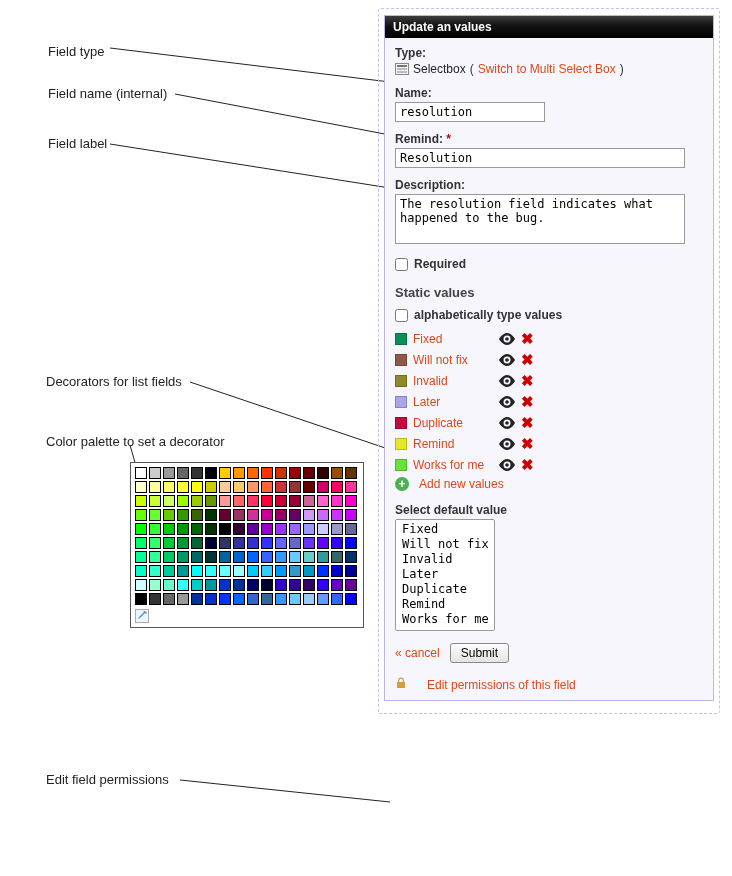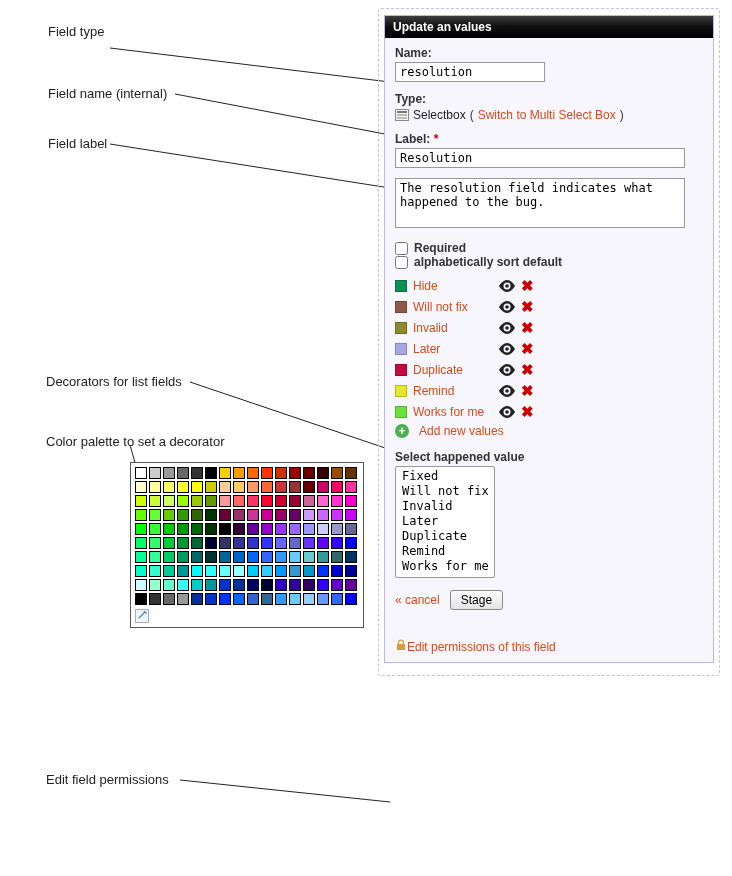--- a/index.html
+++ b/index.html
@@ -134,21 +134,21 @@
   .action-row{margin-top:12px;display:flex;align-items:center;gap:10px;}
   .cancel-link{color:var(--orange);}
   .submit-btn{
     padding:2px 10px;
     border:1px solid #888;
     border-radius:3px;
     background:linear-gradient(#fdfdfd,#e4e4e4);
     font-size:12px;
   }
 
-  .perm-row{margin-top:29px;display:flex;align-items:center;gap:0;}
+  .perm-row{margin-top:14px;display:flex;align-items:center;gap:20px;}
   .perm-row .lock-icon{color:#d0a040;}
   .perm-row a{color:var(--orange);}
 
   a{text-decoration:none;}
 
   
   #palette{
     position:absolute;
     left:130px;
     top:462px;
@@ -170,21 +170,21 @@
     margin-top:4px;display:flex;align-items:center;gap:4px;
   }
   #palette .footer .dropper{
     width:14px;height:14px;border:1px solid #aaa;background:#eef5ff;
     display:inline-flex;align-items:center;justify-content:center;
   }
 </style>
 </head>
 <body>
 
-<div class="annot" style="left:48px;top:24px">Field type</div>
+<div class="annot" style="left:48px;top:44px">Field type</div>
 <div class="annot" style="left:48px;top:86px">Field name (internal)</div>
 <div class="annot" style="left:48px;top:136px">Field label</div>
 <div class="annot" style="left:46px;top:374px">Decorators for list fields</div>
 <div class="annot" style="left:46px;top:434px">Color palette to set a decorator</div>
 <div class="annot" style="left:46px;top:772px">Edit field permissions</div>
 <div class="annot right" style="left:560px;top:380px">Hide a list value</div>
 <div class="annot right" style="left:560px;top:442px">Delete a list value</div>
 <div class="annot right" style="left:560px;top:566px">
   Add new values<br>to the list
 </div>
@@ -199,71 +199,73 @@
   <line class="callout-line" x1="556" y1="388" x2="492" y2="454"></line>
   <line class="callout-line" x1="556" y1="450" x2="508" y2="475"></line>
   <line class="callout-line" x1="556" y1="576" x2="488" y2="610"></line>
 </svg>
 
 <div id="stage">
 
   <div id="panel">
     <div id="panel-header">Update an values</div>
     <div id="panel-body">
-
-      <div class="fld-group">
-        <label class="head">Name:</label>
-        <input id="name-input" type="text" value="resolution" style="">
-      </div>
 
       <div class="fld-group">
         <label class="head">Type:</label>
         <div class="type-line">
           <span class="type-icon">
             <svg width="14" height="12" viewBox="0 0 14 12">
               <rect x="0.5" y="0.5" width="13" height="11" fill="#f4f4f4" stroke="#888"></rect>
               <rect x="2" y="2" width="10" height="2" fill="#777"></rect>
               <rect x="2" y="5" width="10" height="2" fill="#bbb"></rect>
               <rect x="2" y="8" width="10" height="2" fill="#bbb"></rect>
             </svg>
           </span>
           <span class="type-name">Selectbox</span>
           <span>(</span>
           <a href="#" class="switch">Switch to Multi Select Box</a>
           <span>)</span>
         </div>
       </div>
 
       <div class="fld-group">
-        <label class="head"><span>Label:</span> <span class="req">*</span></label>
+        <label class="head">Name:</label>
+        <input id="name-input" type="text" value="resolution" style="">
+      </div>
+
+      <div class="fld-group">
+        <label class="head"><span>Remind:</span> <span class="req">*</span></label>
         <input id="label-input" type="text" value="Resolution" style="">
       </div>
 
       <div class="fld-group">
+        <label class="head">Description:</label>
         <textarea id="desc-input" style="">The resolution field indicates what happened to the bug.</textarea>
       </div>
 
       <div class="fld-group">
       </div>
 
       <div class="cbx-row">
         <input type="checkbox" style="">
         <span class="lbl">Required</span>
       </div>
 
+      <div class="section-title">Static values</div>
 
       <div class="cbx-row" style="margin-bottom:8px;">
         <input type="checkbox" style="">
-        <span class="lbl">alphabetically sort default</span>
+        <span class="lbl">alphabetically type values</span>
       </div>
 
       <div id="values-list">
           <div class="value-row">
             <span class="swatch" style="background:#0a8f57"></span>
-            <span class="val-name">Hide</span>
+            <span class="val-name">Fixed</span>
             <span class="eye-icon">
               <svg width="16" height="12" viewBox="0 0 16 12">
                 <path fill="#222" d="M8 0C3.5 0 0 6 0 6s3.5 6 8 6 8-6 8-6-3.5-6-8-6zm0 9.5A3.5 3.5 0 1 1 8 2.5a3.5 3.5 0 0 1 0 7z"></path>
                 <circle cx="8" cy="6" r="1.8" fill="#222"></circle>
               </svg>
             </span>
             <span class="del-icon">✖</span>
           </div>
           <div class="value-row">
             <span class="swatch" style="background:#8c5a47"></span>
@@ -332,35 +334,35 @@
             <span class="del-icon">✖</span>
           </div>
         </div>
 
       <div class="value-row">
         <span class="add-icon">+</span>
         <a href="#" class="add-link">Add new values</a>
       </div>
 
       <div class="fld-group" style="margin-top:12px;">
-        <label class="head">Select happened value</label>
+        <label class="head">Select default value</label>
         <select id="default-select" multiple="">
             <option>Fixed</option>
             <option>Will not fix</option>
             <option>Invalid</option>
             <option>Later</option>
             <option>Duplicate</option>
             <option>Remind</option>
             <option>Works for me</option>
           </select>
       </div>
 
       <div class="action-row">
         <a href="#" class="cancel-link">« cancel</a>
-        <button class="submit-btn">Stage</button>
+        <button class="submit-btn">Submit</button>
       </div>
 
       <div class="perm-row">
         <span class="lock-icon">
           <svg width="12" height="12" viewBox="0 0 12 12">
               <path fill="#d0a040" d="M3 5V3.5a3 3 0 0 1 6 0V5h1v6H2V5h1zm1.2 0h3.6V3.5a1.8 1.8 0 0 0-3.6 0V5z"></path>
             </svg>
         </span>
         <a href="#">Edit permissions of this field</a>
       </div>

